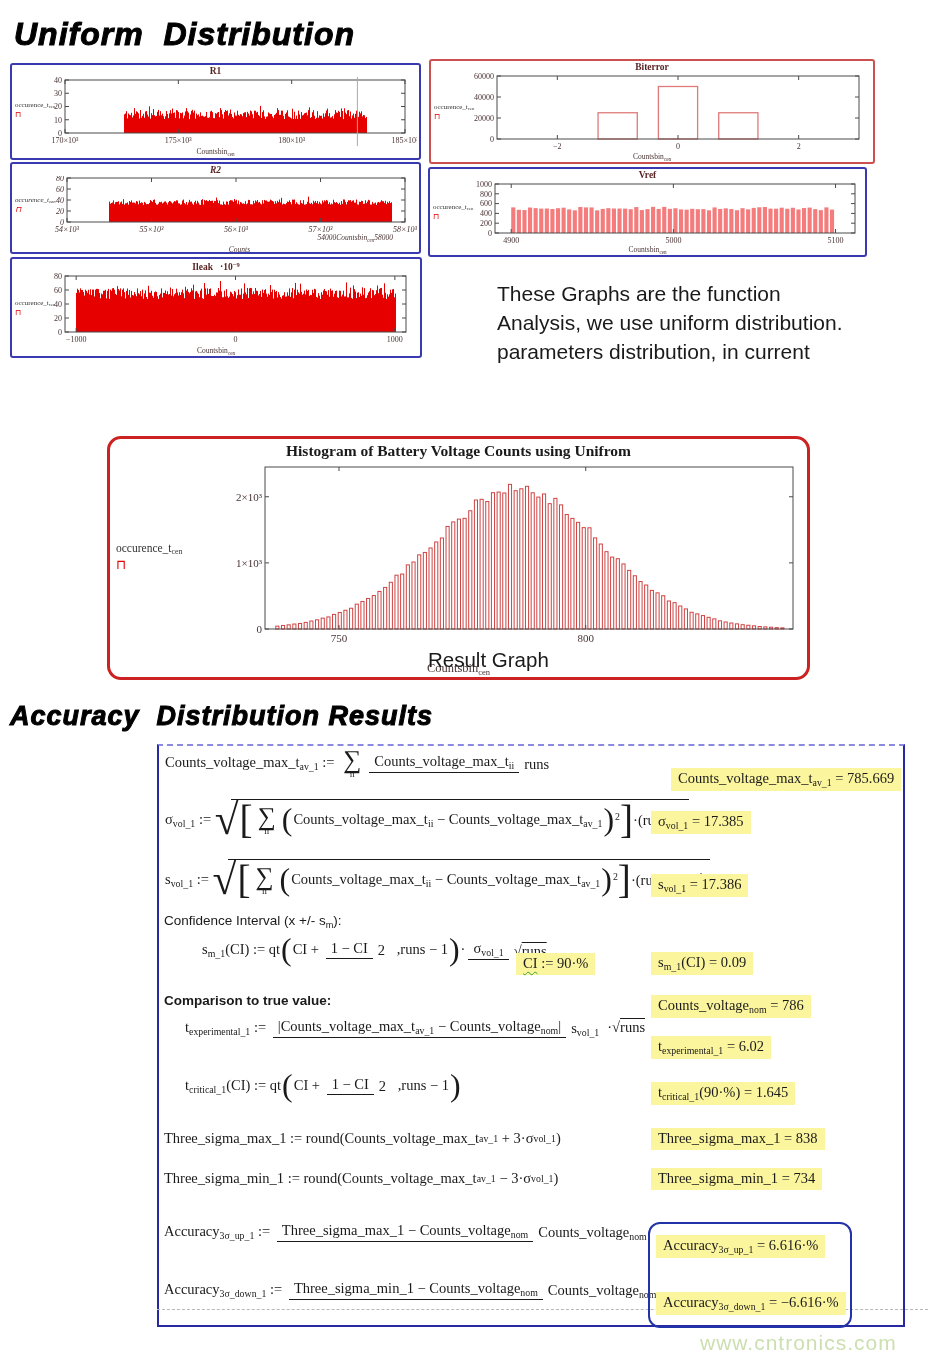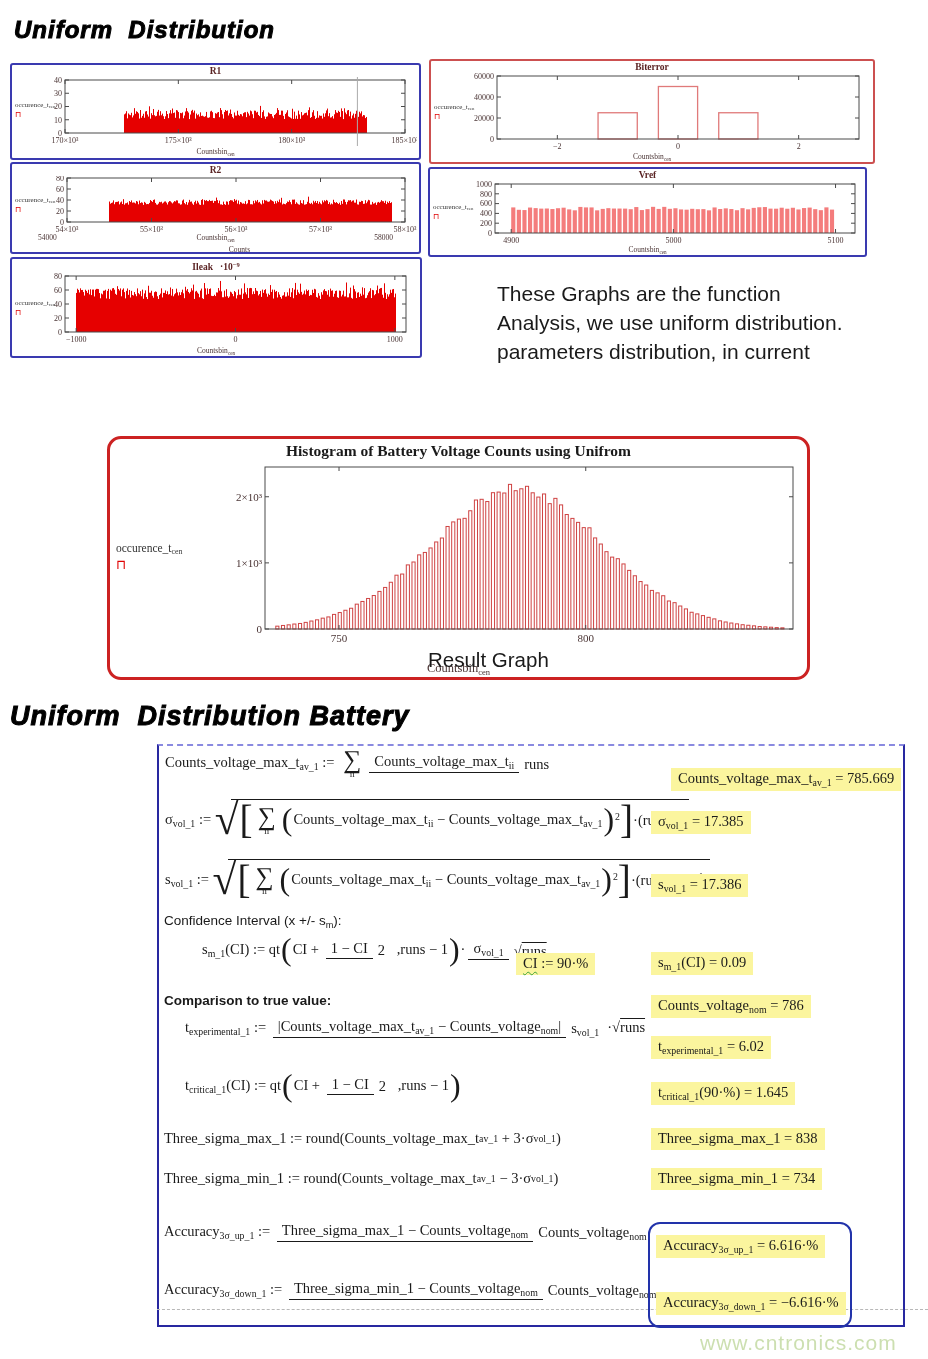--- a/index.html
+++ b/index.html
@@ -13,21 +13,21 @@
   .histbox{border:3px solid #cc2222;border-radius:14px;}
   .ptitle{text-align:center;font-family:"Liberation Serif",serif;font-weight:bold;font-size:9.5px;
           color:#5a2323;line-height:12px;white-space:pre;}
   .histbox .ptitle{font-size:15.5px;color:#1a1a1a;line-height:24px;}
   .xlab{text-align:center;font-family:"Liberation Serif",serif;font-size:7.5px;color:#4a3434;line-height:11px;white-space:pre;}
   .histbox .xlab{font-size:12.5px;line-height:26px;}
   .ylab{position:absolute;font-family:"Liberation Serif",serif;font-size:7px;color:#333;line-height:1.25;width:54px;}
   .histbox .ylab{font-size:11.5px;width:80px;}
   .trace{display:block;color:#e00000;font-size:8px;}
   .histbox .trace{font-size:13px;}
-  .xrow{display:flex;justify-content:space-between;align-items:flex-start;padding:0 26px;
+  .xrow{display:flex;justify-content:flex-end;align-items:flex-start;padding:0 26px;
         font-family:"Liberation Serif",serif;font-size:7.5px;color:#4a3434;line-height:10px;}
   svg{display:block;}
   
   .note{position:absolute;font-size:21px;line-height:29px;color:#1a1a1a;}
   .caption{position:absolute;font-size:20.5px;color:#1a1a1a;}
   
   .resultsbox{position:absolute;border:2px solid #2828a0;border-top:2px dashed #8a8ae0;background:#fff;box-sizing:border-box;}
   .eqrow{position:absolute;display:flex;align-items:center;font-family:"Liberation Serif",serif;
          font-size:14.5px;color:#1a1a1a;white-space:pre;}
   .eqtext{position:absolute;font-family:"Liberation Sans",sans-serif;font-size:13.5px;color:#1a1a1a;white-space:pre;}
@@ -51,21 +51,21 @@
        font-size:14.5px;color:#1a1a1a;white-space:pre;}
   .accbox{position:absolute;border:2px solid #2233aa;border-radius:12px;background:transparent;}
   .dashline{position:absolute;border-top:1px dashed #b8b8b8;height:0;}
   .watermark{position:absolute;font-size:21px;color:#ccdfb0;letter-spacing:1px;}
 </style>
 </head>
 <body>
 
 <div class="page">
 
-  <div class="h-big" style="left:14px;top:16px;font-size:24px;">Uniform  Distribution</div>
+  <div class="h-big" style="left:14px;top:16px;font-size:32px;">Uniform  Distribution</div>
 
   <div class="plotbox" style="left: 10px; top: 63px; width: 411px; height: 97px; border-color: rgb(58, 58, 176);">
     <div class="ptitle"><span>R1</span></div>
     <div class="ylab" style="left:3px;top:36px;">
       <span><span>occurence_t</span><sub>cen</sub></span>
       <span class="trace">⊓</span>
     </div>
     <svg width="405" height="69">
         <line x1="112.5" y1="56" x2="112.5" y2="37.342530123790496" stroke="#e60000" stroke-width="1"></line>
         <line x1="113.5" y1="56" x2="113.5" y2="36.447200317756504" stroke="#e60000" stroke-width="1"></line>
@@ -372,21 +372,21 @@
         <line x1="66" y1="24" x2="70" y2="24" stroke="#4a4a4a"></line>
         <line x1="428" y1="24" x2="424" y2="24" stroke="#4a4a4a"></line>
         <text x="63" y="26.8" text-anchor="end" font-size="8" font-family="Liberation Serif, serif" fill="#4a3434">40000</text>
         <line x1="66" y1="3" x2="70" y2="3" stroke="#4a4a4a"></line>
         <line x1="428" y1="3" x2="424" y2="3" stroke="#4a4a4a"></line>
         <text x="63" y="5.8" text-anchor="end" font-size="8" font-family="Liberation Serif, serif" fill="#4a3434">60000</text>
       </svg>
     <div class="xlab"><span>Countsbin</span><sub>cen</sub></div>
   </div>
 
-  <div class="plotbox" style="left: 10px; top: 162px; width: 411px; height: 92px; border-color: rgb(58, 58, 176);">
+  <div class="plotbox" style="left: 10px; top: 162px; width: 411px; height: 92px; border-color: rgb(58, 58, 176); font-style: italic;">
     <div class="ptitle"><span>R2</span></div>
     <div class="ylab" style="left:3px;top:32px;">
       <span><span>occurence_t</span><sub>cen</sub></span>
       <span class="trace">⊓</span>
     </div>
     <svg width="405" height="57">
         <line x1="97.5" y1="46" x2="97.5" y2="25.529724171897396" stroke="#e60000" stroke-width="1"></line>
         <line x1="98.5" y1="46" x2="98.5" y2="27.711510378681123" stroke="#e60000" stroke-width="1"></line>
         <line x1="99.5" y1="46" x2="99.5" y2="26.94485300888773" stroke="#e60000" stroke-width="1"></line>
         <line x1="100.5" y1="46" x2="100.5" y2="26.500455345306545" stroke="#e60000" stroke-width="1"></line>
@@ -1280,21 +1280,21 @@
         <text x="152" y="103.72755102040816" text-anchor="end" font-size="11" font-family="Liberation Serif, serif" fill="#4a3434">1×10³</text>
         <line x1="155" y1="33.755102040816325" x2="159" y2="33.755102040816325" stroke="#4a4a4a"></line>
         <line x1="683" y1="33.755102040816325" x2="679" y2="33.755102040816325" stroke="#4a4a4a"></line>
         <text x="152" y="37.60510204081633" text-anchor="end" font-size="11" font-family="Liberation Serif, serif" fill="#4a3434">2×10³</text>
       </svg>
     <div class="xlab"><span>Countsbin</span><sub>cen</sub></div>
   </div>
 
   <div class="caption" style="left:428px;top:648px;">Result Graph</div>
 
-  <div class="h-big" style="left:10px;top:701px;font-size:27px;">Uniform  Distribution Battery</div>
+  <div class="h-big" style="left:10px;top:701px;font-size:27px;">Accuracy  Distribution Results</div>
 
   <div class="resultsbox" style="left:157px;top:744px;width:748px;height:583px;"></div>
 
   <div class="eqrow" style="left:165px;top:747px;">
     <span class="m"><span>Counts_voltage_max_t</span><sub>av_1</sub><span> := </span></span>
     <span class="sum"><span class="sym">∑</span><span class="idx">ii</span></span>
     <span class="frac">
       <span class="num m"><span>Counts_voltage_max_t</span><sub>ii</sub></span>
       <span class="den m"><span>runs</span></span>
     </span>

